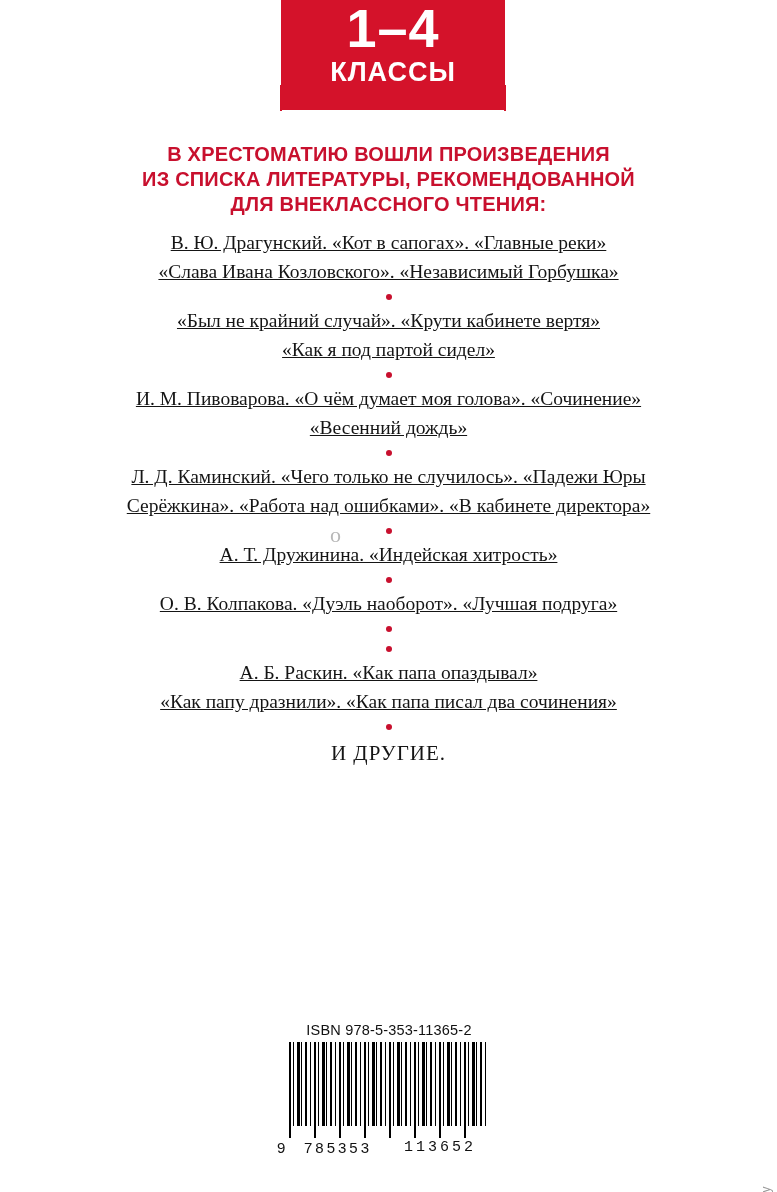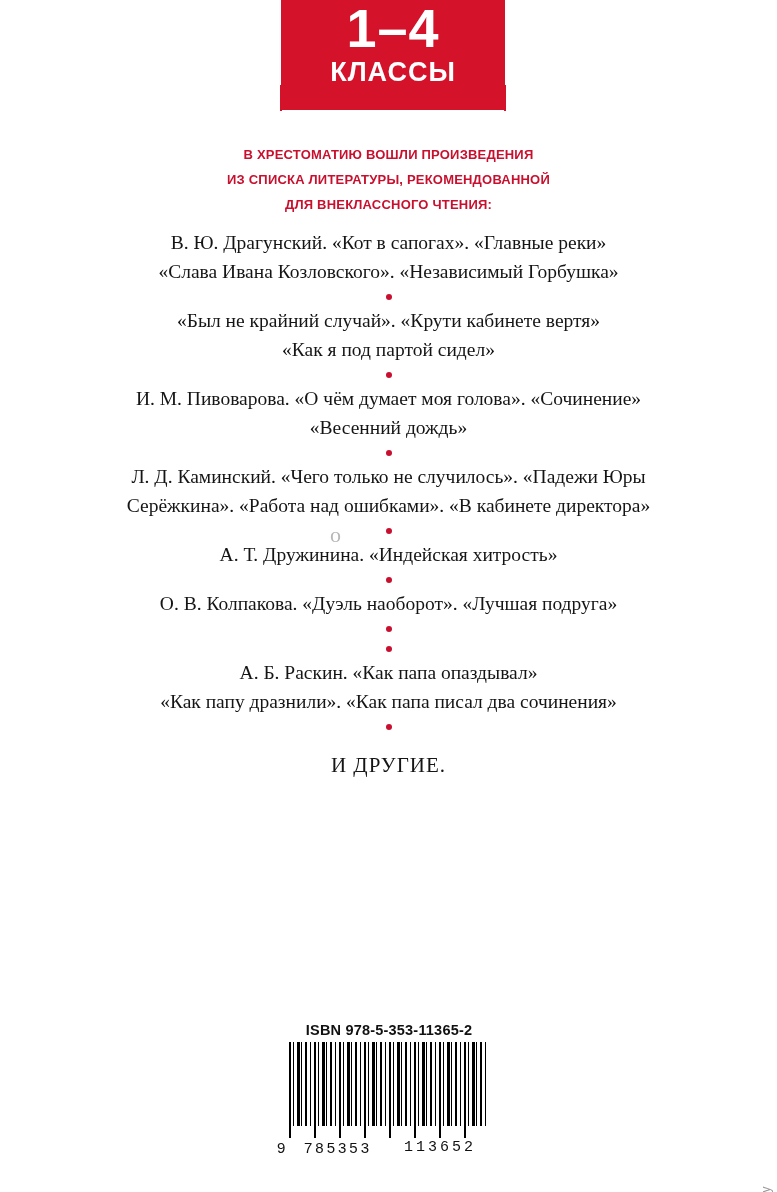--- a/index.html
+++ b/index.html
@@ -67,61 +67,61 @@
   
   .intro {
     position: absolute;
     top: 142px;
     left: 0;
     width: 777px;
     text-align: center;
     color: #c8102e;
     font-family: "Liberation Sans", sans-serif;
     font-weight: bold;
-    font-size: 13px;
+    font-size: 20px;
     line-height: 25px;
     letter-spacing: 0.2px;
   }
   .intro div { white-space: nowrap; }
 
   
   .entries {
     position: absolute;
     top: 228px;
     left: 0;
     width: 777px;
   }
   .entry {
     text-align: center;
     font-size: 19.5px;
     line-height: 29px;
     color: #151515;
   }
-  .entry .line { white-space: nowrap; }
+  .entry .line { white-space: nowrap; text-decoration: underline; }
   .sep {
     text-align: center;
     height: 20px;
     line-height: 20px;
   }
   .sep span {
     display: inline-block;
     width: 6px;
     height: 6px;
     border-radius: 50%;
     background: #c8102e;
     vertical-align: middle;
   }
   .closing {
     text-align: center;
     font-family: "Liberation Serif", serif;
     font-size: 21px;
     line-height: 30px;
     letter-spacing: 1px;
     color: #151515;
-    margin-top: 14px;
+    margin-top: 2px;
   }
 
   
   .ghost {
     position: absolute;
     left: 330px;
     top: 522px;
     font-size: 22px;
     color: #b8b8b8;
     font-family: "Liberation Serif", serif;
@@ -134,21 +134,20 @@
     top: 1022px;
     width: 226px;
     text-align: center;
   }
   .isbn-text {
     font-family: "Liberation Sans", sans-serif;
     font-size: 14.5px;
     letter-spacing: 0.2px;
     color: #111;
     margin-bottom: 4px;
-    font-weight: bold;
   }
   .bars {
     height: 84px;
     width: 200px;
     margin: 0 auto;
     background-image: repeating-linear-gradient(to right,
       #000 0px, #000 2px, #fff 2px, #fff 4px,
       #000 4px, #000 5px, #fff 5px, #fff 8px,
       #000 8px, #000 11px, #fff 11px, #fff 12px,
       #000 12px, #000 13px, #fff 13px, #fff 16px,

